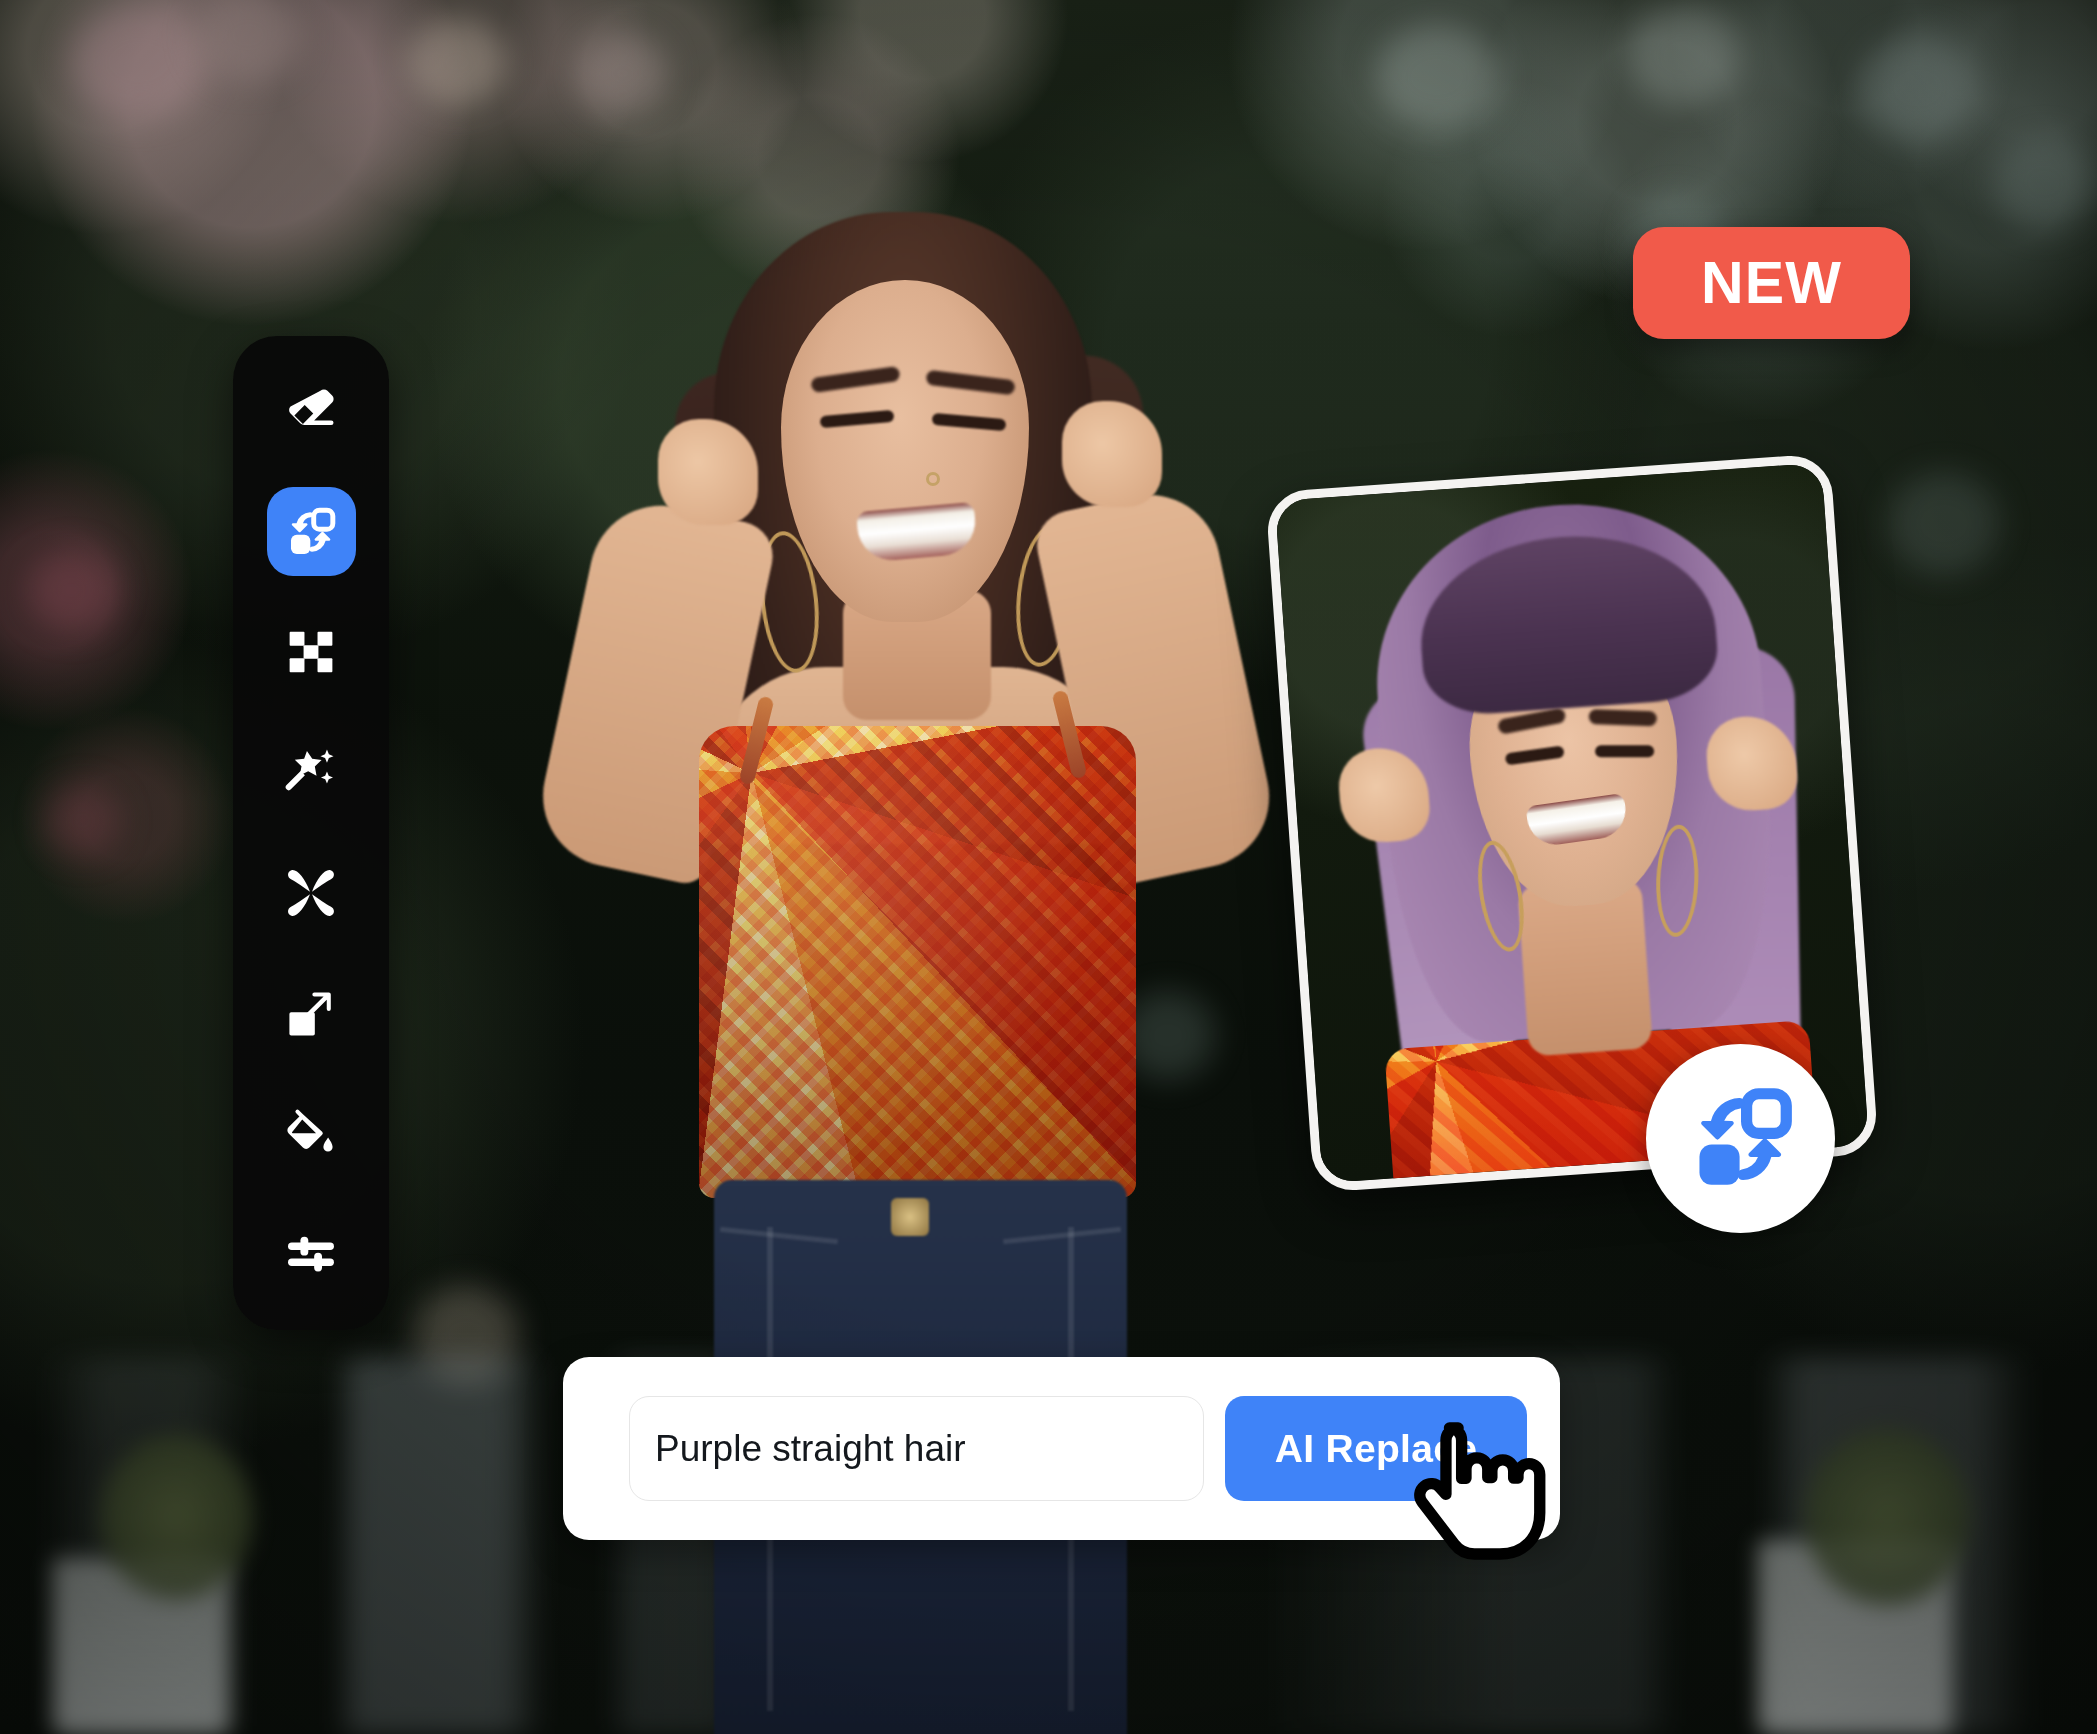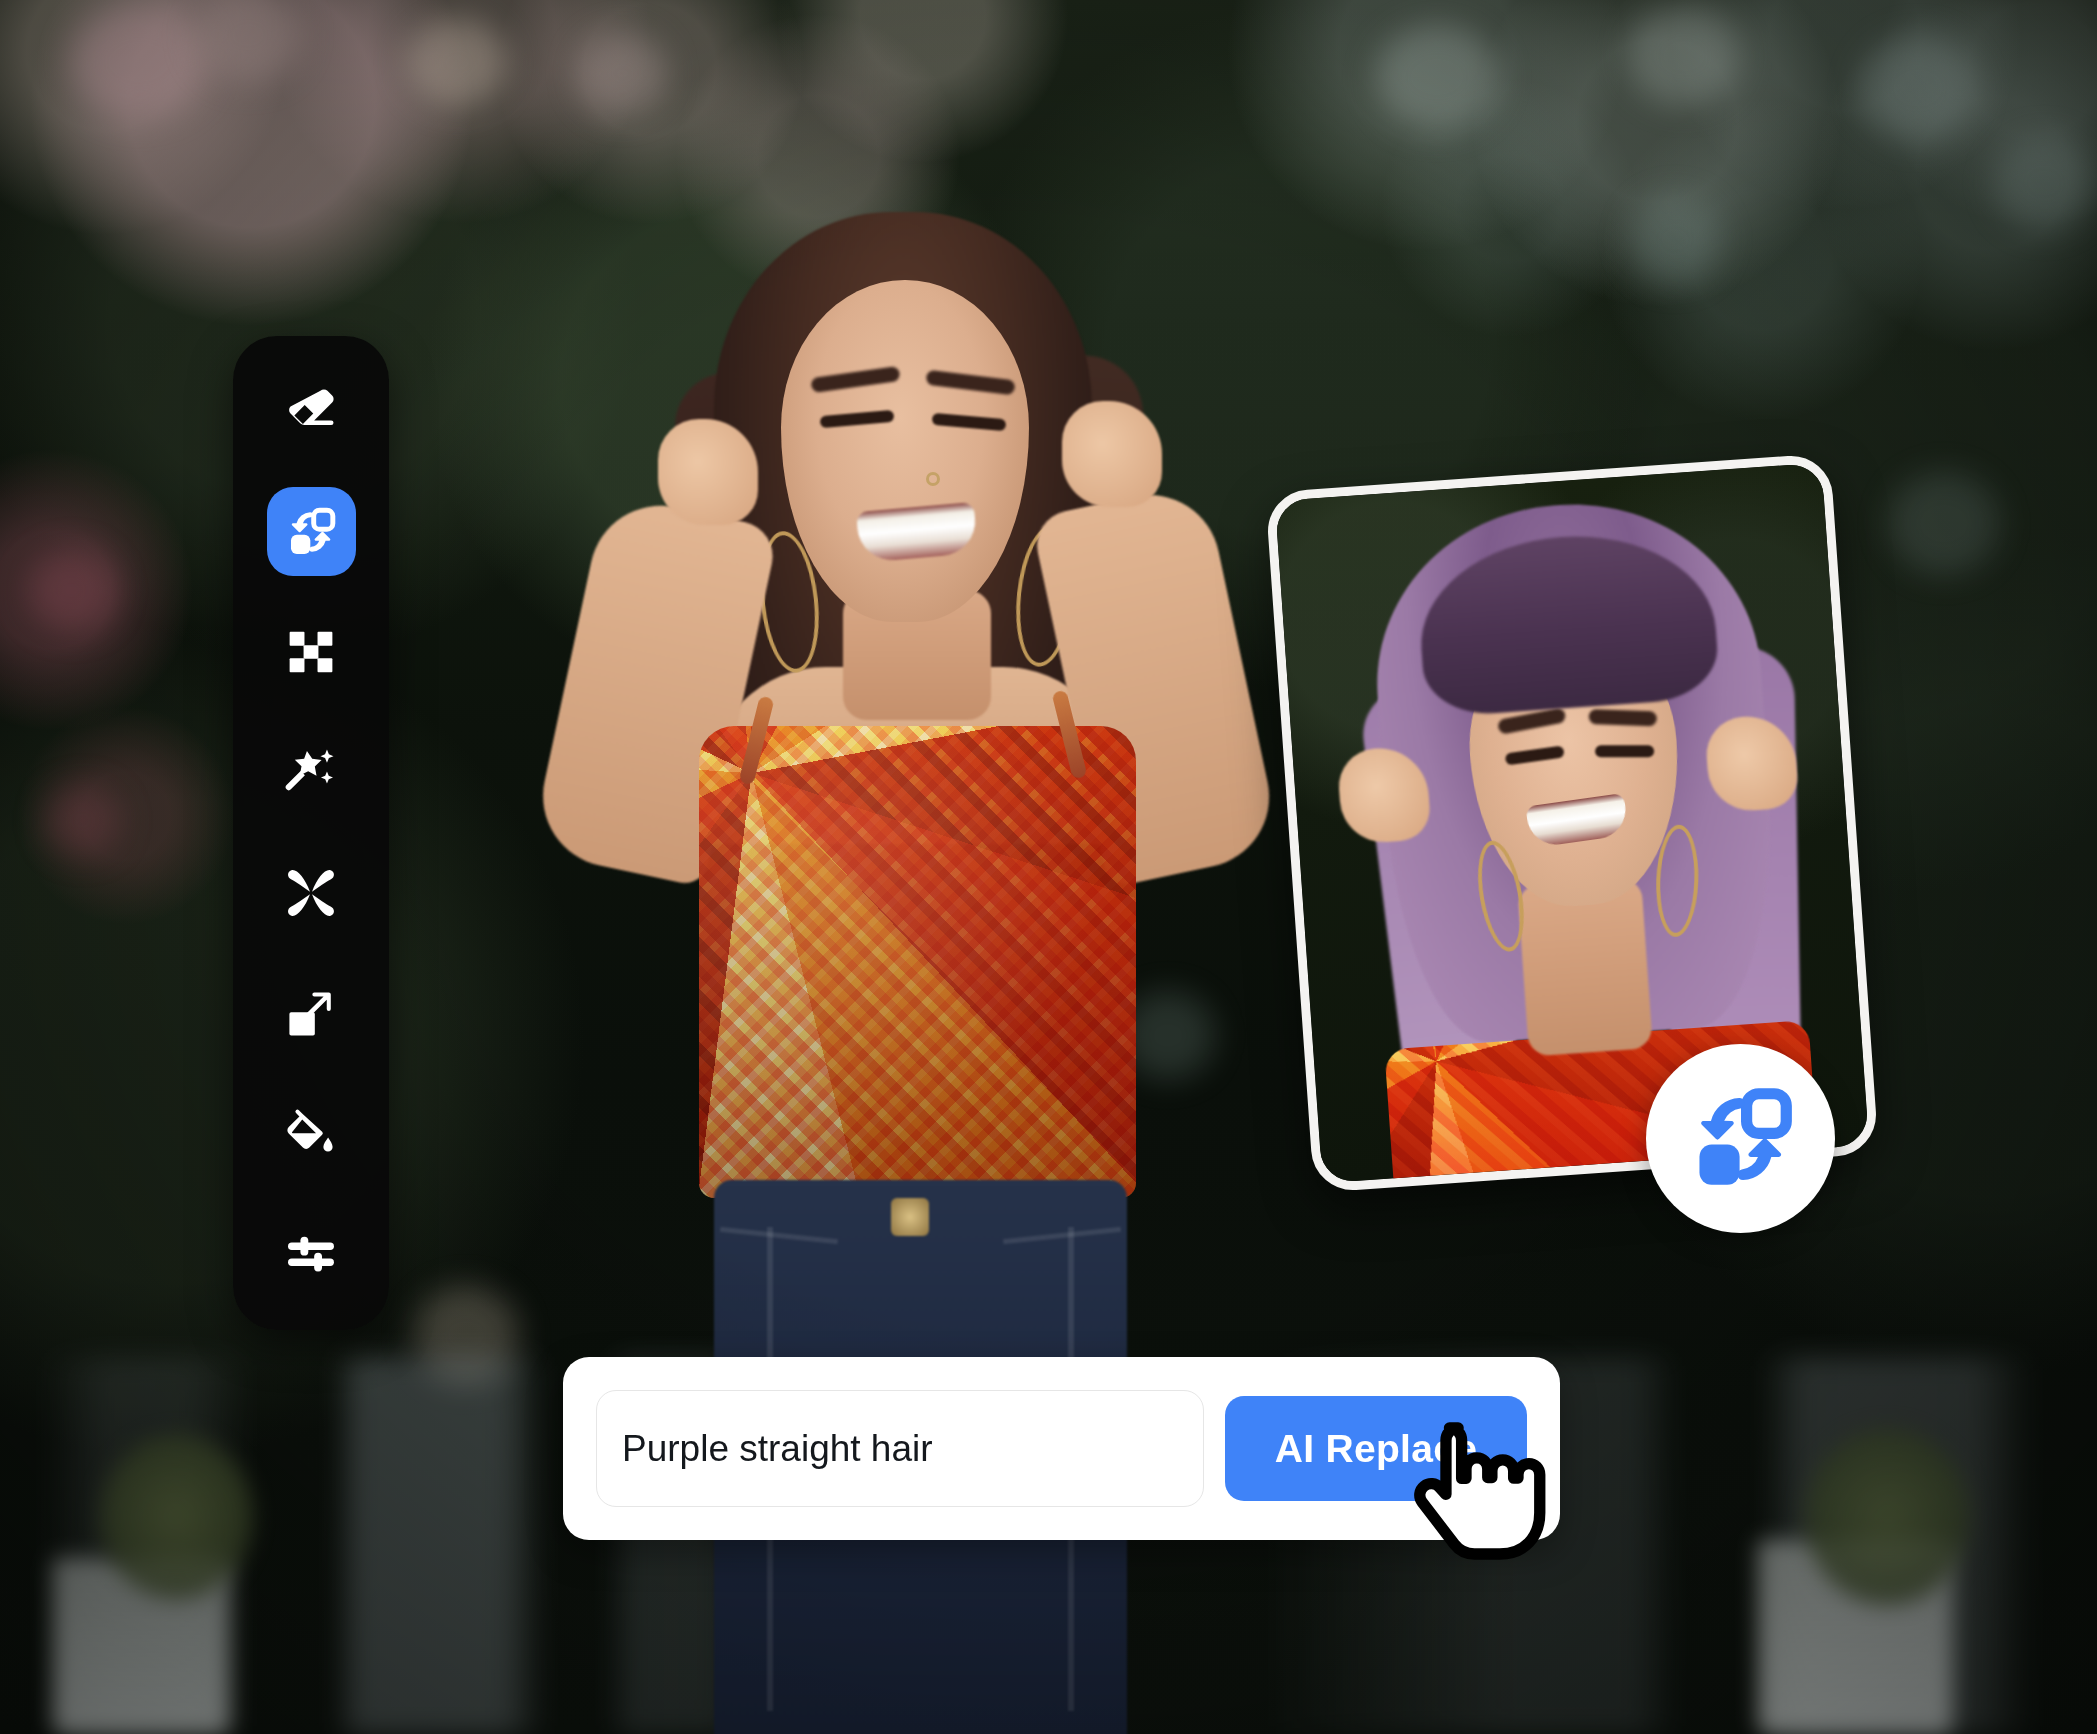--- a/index.html
+++ b/index.html
@@ -184,22 +184,22 @@
   
   .ai-circle{ position:absolute; left:1646px; top:1044px; width:189px; height:189px;
     background:#fff; border-radius:50%; display:flex; align-items:center;
     justify-content:center; z-index:30; box-shadow:0 9.4px 26px rgba(0,0,0,.34); }
   .ai-circle svg{ width:112px; height:112px; }
 
   
   .prompt-bar{ position:absolute; left:563px; top:1357px; width:997px; height:183px;
     background:#fff; border-radius:26px; display:flex; align-items:center;
     padding:0 33px; gap:21px; z-index:28; box-shadow:0 13px 35px rgba(0,0,0,.34); }
-  .prompt-input{ flex:1; height:117px; border:1.8px solid #e6e6e6; border-radius:20px;
-    display:flex; align-items:center; padding:0 25px; background:#fff; }
+  .prompt-input{ flex:1; height:105px; border:1.8px solid #e6e6e6; border-radius:20px;
+    display:flex; align-items:center; padding:0 25px; background:#fff;margin-left:33px; }
   .prompt-input span{ font-size:37px; color:#14181d; }
   .ai-replace-btn{ width:302px; height:105px; background:#3f83f8; border:none;
     border-radius:19px; color:#fff; font-size:39px; font-weight:bold;
     letter-spacing:0.3px; cursor:pointer; display:flex; align-items:center;
     justify-content:center; }
 
   
   .cursor{ position:absolute; left:1410px; top:1416px; width:142px; height:148px; z-index:40; }
 </style>
 </head>
@@ -333,20 +333,23 @@
       <svg viewBox="0 0 24 24" fill="#fff">
         <rect x="1.8" y="6.9" width="20.4" height="3.3" rx="1.65"></rect>
         <rect x="1.8" y="14.0" width="20.4" height="3.3" rx="1.65"></rect>
         <rect x="7.3" y="4.3" width="3.5" height="8.4" rx="1.75"></rect>
         <rect x="13.4" y="11.4" width="3.5" height="8.4" rx="1.75"></rect>
       </svg>
     </div>
 
   </div>
 
+  <div class="new-badge">
+    <span>NEW</span>
+  </div>
 
   <div class="preview-wrap">
     <div class="preview-card">
       <div class="pv-bg"></div>
       <div class="pv-hair-l"></div>
       <div class="pv-hair-r"></div>
       <div class="pv-hair"></div>
       <div class="pv-top"></div>
       <div class="pv-neck"></div>
       <div class="pv-face"></div>

